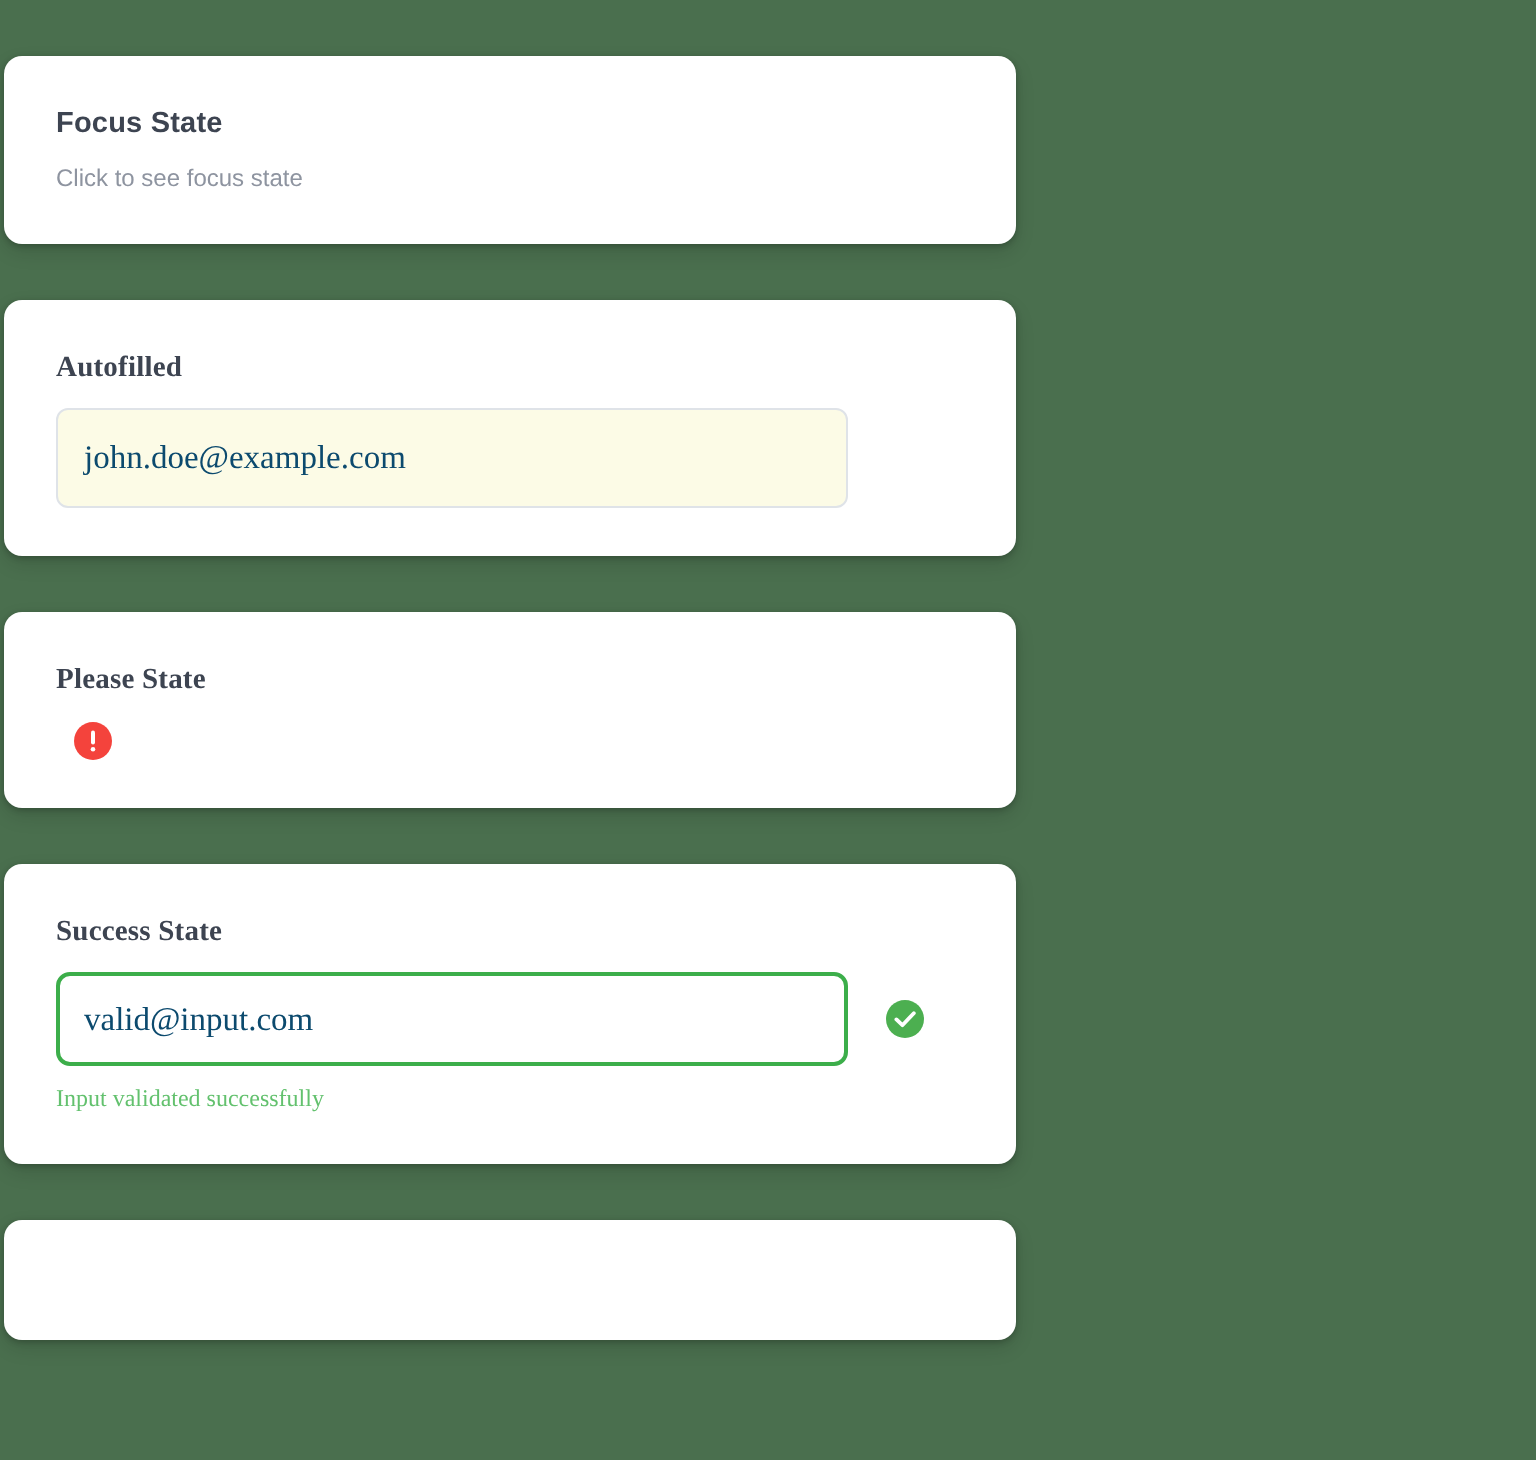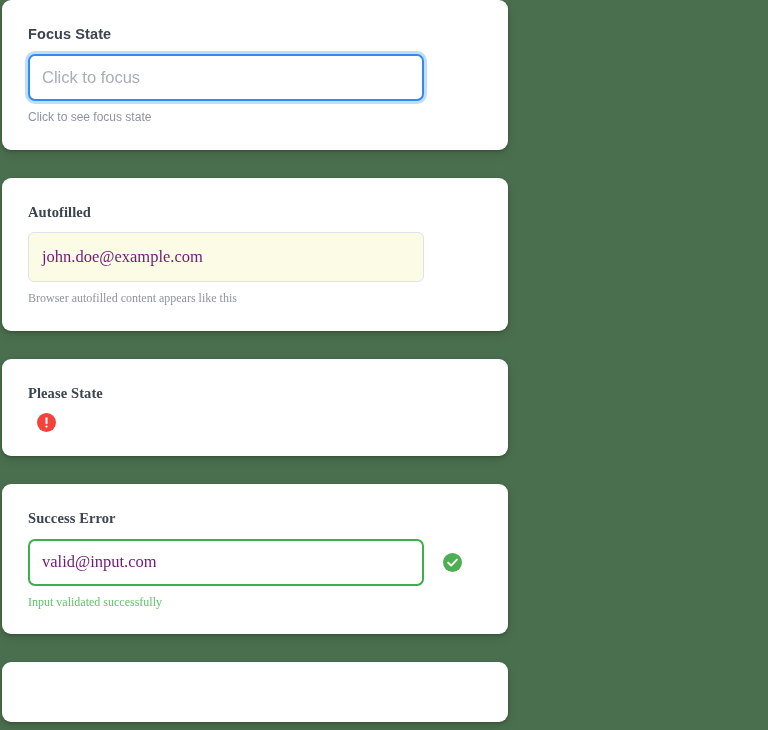--- a/index.html
+++ b/index.html
@@ -12,21 +12,21 @@
     background: #4a6f4e;
     font-family: "Liberation Sans", sans-serif;
     overflow: hidden;
   }
 
   .stage {
     position: relative;
     width: 768px;
     height: 602px;
     box-sizing: border-box;
-    padding-top: 0;
+    padding-top: 28px;
   }
 
   .card {
     position: relative;
     width: 506px;
     margin-left: 2px;
     background: #ffffff;
     border-radius: 9px;
     box-shadow: 0 1px 3px rgba(0,0,0,0.22), 0 4px 10px rgba(0,0,0,0.12);
     box-sizing: border-box;
@@ -57,21 +57,21 @@
     box-sizing: border-box;
     width: 396px;
     height: 47px;
     border-radius: 7px;
     display: flex;
     align-items: center;
     padding: 0 12px;
     font-size: 16.5px;
     background: #ffffff;
     border: 2px solid #d8dde4;
-    color: #701a75;
+    color: #0c4a6e;
     overflow: hidden;
     white-space: nowrap;
   }
 
   
   .input-box.focus {
     border-color: #2e8bef;
     box-shadow: 0 0 0 3px rgba(66,150,240,0.32);
     color: #a8aeb8;
   }
@@ -127,52 +127,46 @@
     padding: 0;
   }
 </style>
 </head>
 <body>
 
 <div class="stage">
 
   <div class="card">
     <div class="field-label">Focus State</div>
-    <div class="input-row">
-      <div class="input-box focus">
-        <span class="placeholder">Click to focus</span>
-      </div>
-    </div>
     <div class="helper neutral">Click to see focus state</div>
   </div>
 
   <div class="card">
     <div class="field-label">Autofilled</div>
     <div class="input-row">
       <div class="input-box autofill">
         <span>john.doe@example.com</span>
       </div>
     </div>
-    <div class="helper neutral">Browser autofilled content appears like this</div>
   </div>
 
   <div class="card">
     <div class="field-label">Please State</div>
     <div class="input-row">
       <span class="status-icon error-icon">
         <svg width="19" height="19" viewBox="0 0 19 19" aria-hidden="true">
           <rect x="8.5" y="4.2" width="2" height="7" rx="1" fill="#ffffff"></rect>
           <circle cx="9.5" cy="13.6" r="1.15" fill="#ffffff"></circle>
         </svg>
       </span>
     </div>
   </div>
 
   <div class="card">
-    <div class="field-label">Success Error</div>
+    <div class="field-label">Success State</div>
     <div class="input-row">
       <div class="input-box success">
         <span>valid@input.com</span>
       </div>
       <span class="status-icon success-icon">
         <svg width="19" height="19" viewBox="0 0 19 19" aria-hidden="true">
           <path d="M5.2 9.7 L8.2 12.6 L13.9 6.6" fill="none" stroke="#ffffff" stroke-width="1.9" stroke-linecap="round" stroke-linejoin="round"></path>
         </svg>
       </span>
     </div>

